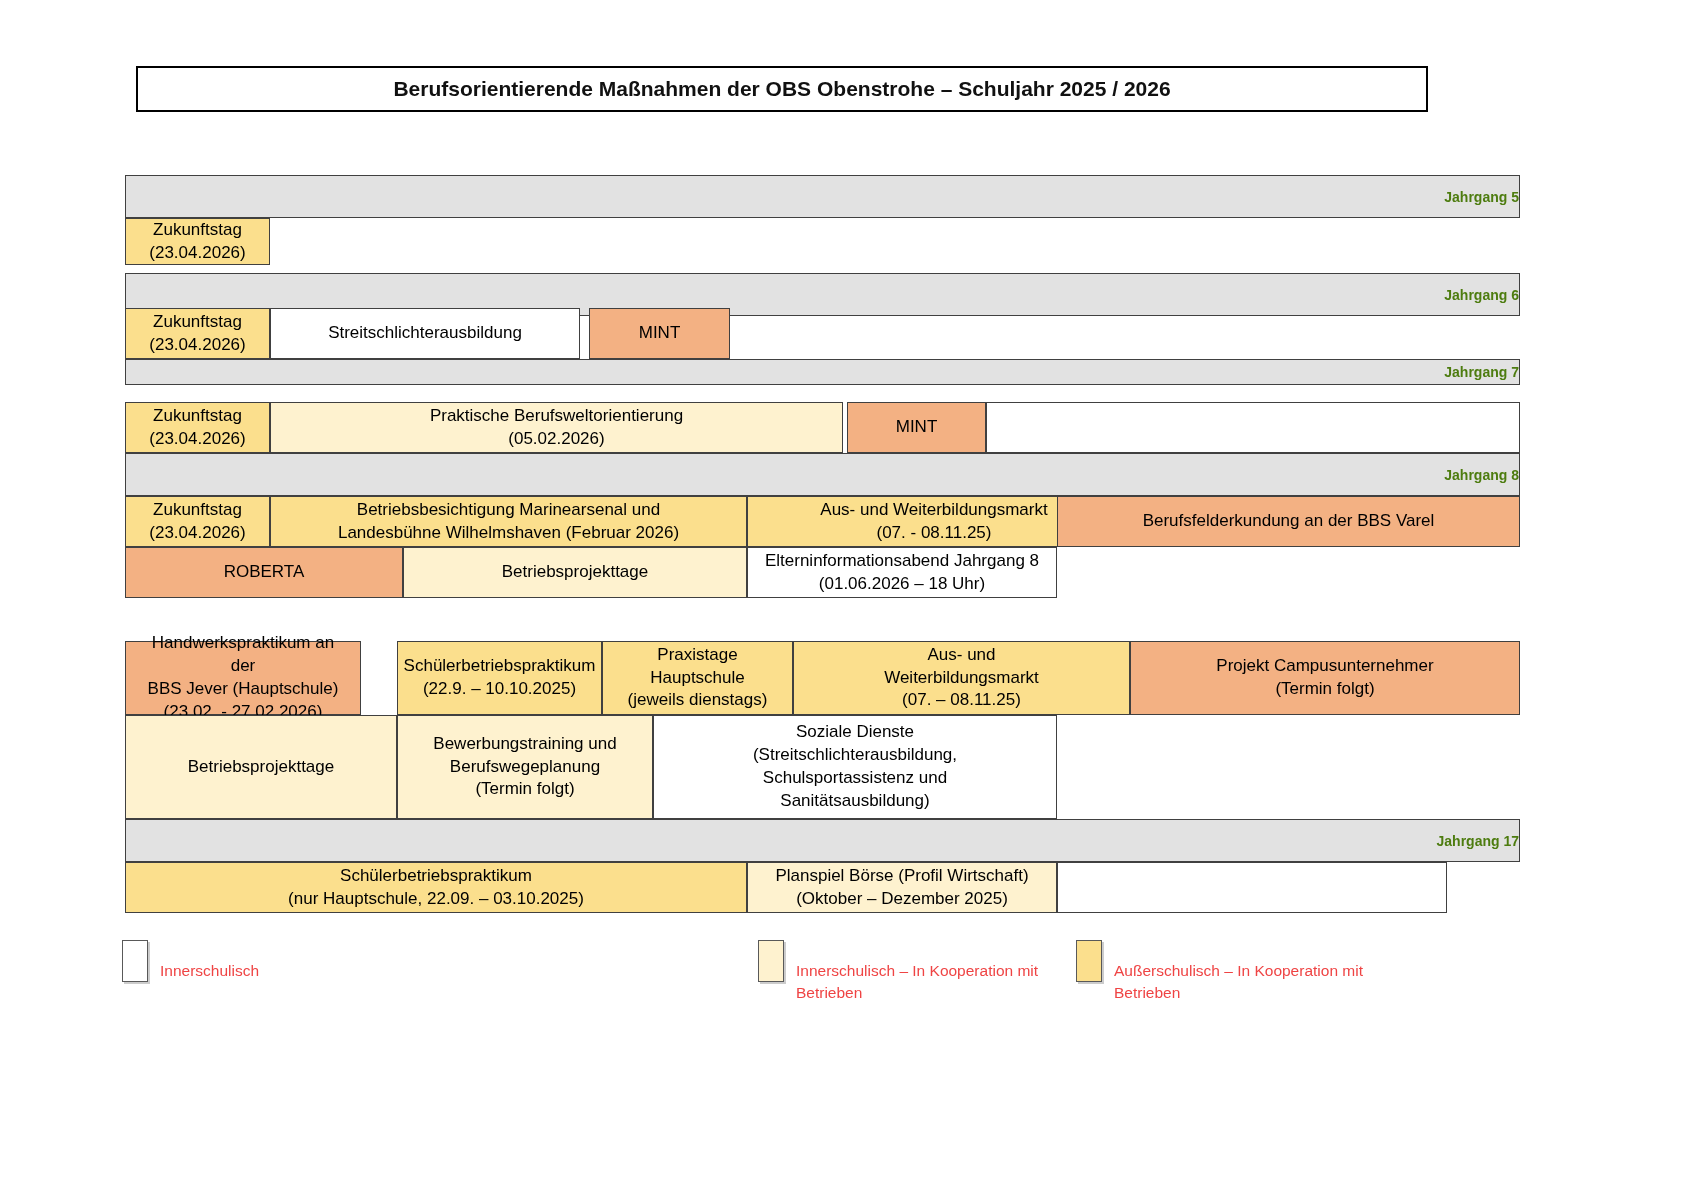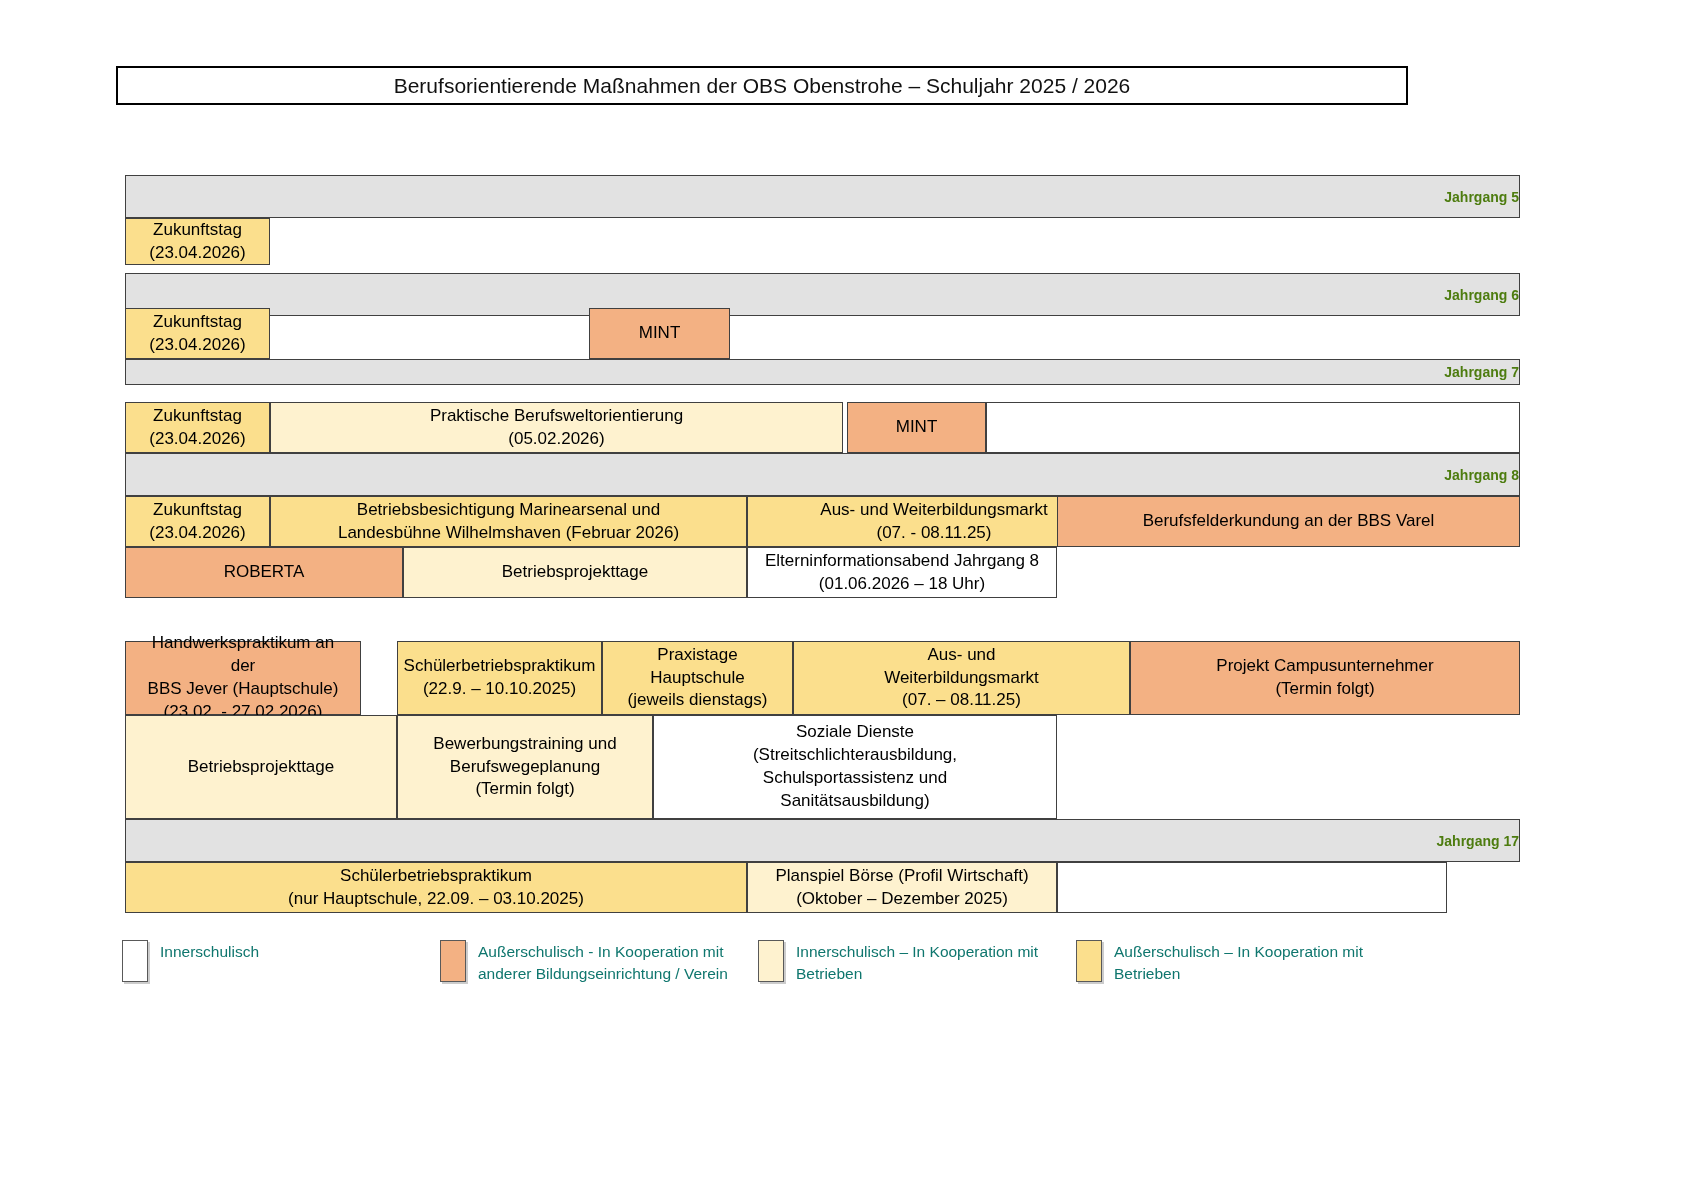--- a/index.html
+++ b/index.html
@@ -1,24 +1,24 @@
 <!DOCTYPE html>
 <html style="--innerschulisch: #FFFFFF; --ausserschulisch-bildung: #F3B183; --innerschulisch-betriebe: #FEF2CF; --ausserschulisch-betriebe: #FBDF8D; --header-gray: #E2E2E2;"><head>
 <meta charset="utf-8">
 <style>
   * { box-sizing: border-box; }
   html,body { margin:0; padding:0; background:#ffffff; }
   body { font-family:"Liberation Sans", sans-serif; color:#111; }
   #page { position:relative; width:1683px; height:1190px; background:#fff; overflow:hidden; }
 
   .title-box {
-    position:absolute; left:116px; top:66px; width:1292px; height:39px;
+    position:absolute; left:136px; top:66px; width:1292px; height:46px;
     border:2px solid #000; background:#fff;
     display:flex; align-items:center; justify-content:center;
-    font-size:21px; font-weight:normal;
+    font-size:21px; font-weight:bold;
   }
 
   #table { position:absolute; left:125px; top:175px; width:1395px; height:738px; }
 
   .band { position:absolute; left:0; width:1395px; }
   .hdr {
     background:var(--header-gray); border:1px solid #404040;
     display:flex; align-items:center; justify-content:flex-end;
     font-weight:bold; font-size:14px; color:#4d7c0f;
   }
@@ -36,21 +36,21 @@
   .cat-cream  { background:var(--innerschulisch-betriebe); }
   .cat-yellow { background:var(--ausserschulisch-betriebe); }
 
   .legend { position:absolute; left:0; top:940px; width:1683px; height:80px; }
   .legend-item { position:absolute; top:0; display:flex; align-items:flex-start; }
   .swatch {
     width:26px; height:42px; flex:none;
     border:1px solid #595959;
     box-shadow:2px 2px 0 rgba(110,110,110,0.35);
   }
-  .legend-label { margin-left:12px; padding-top:1px; font-size:15.5px; line-height:1.45; white-space:pre-line; color:#0f766e; }
+  .legend-label { margin-left:12px; padding-top:1px; font-size:15.5px; line-height:1.45; white-space:pre-line; color:#ef4444;margin-top:19px; }
 </style>
 </head>
 <body>
 
 <div id="page">
 
   <div class="title-box">
     <span>Berufsorientierende Maßnahmen der OBS Obenstrohe – Schuljahr 2025 / 2026</span>
   </div>
 
@@ -63,20 +63,21 @@
       <div class="cell cat-yellow" style="left:0;width:145px">Zukunftstag
 (23.04.2026)</div>
     </div>
 
     <div class="band hdr" style="top:98px;height:43px">
       <span>Jahrgang 6</span>
     </div>
     <div class="band row" style="top:133px;height:51px">
       <div class="cell cat-yellow" style="left:0;width:145px">Zukunftstag
 (23.04.2026)</div>
+      <div class="cell cat-white" style="left:145px;width:310px">Streitschlichterausbildung</div>
       <div class="cell cat-orange" style="left:464px;width:141px">MINT</div>
     </div>
 
     <div class="band hdr" style="top:184px;height:26px">
       <span>Jahrgang 7</span>
     </div>
     <div class="band row" style="top:227px;height:51px">
       <div class="cell cat-yellow" style="left:0;width:145px">Zukunftstag
 (23.04.2026)</div>
       <div class="cell cat-cream" style="left:145px;width:573px">Praktische Berufsweltorientierung
@@ -140,25 +141,20 @@
       <div class="cell cat-white" style="left:932px;width:390px"></div>
     </div>
 
   </div>
 
   <div class="legend">
     <div class="legend-item" style="left:122px">
       <div class="swatch" style="background-color: rgb(255, 255, 255);"></div>
       <div class="legend-label">Innerschulisch</div>
     </div>
-    <div class="legend-item" style="left:440px">
-      <div class="swatch" style="background-color: rgb(243, 177, 131);"></div>
-      <div class="legend-label">Außerschulisch - In Kooperation mit
-anderer Bildungseinrichtung / Verein</div>
-    </div>
     <div class="legend-item" style="left:758px">
       <div class="swatch" style="background-color: rgb(254, 242, 207);"></div>
       <div class="legend-label">Innerschulisch – In Kooperation mit
 Betrieben</div>
     </div>
     <div class="legend-item" style="left:1076px">
       <div class="swatch" style="background-color: rgb(251, 223, 141);"></div>
       <div class="legend-label">Außerschulisch – In Kooperation mit
 Betrieben</div>
     </div>

